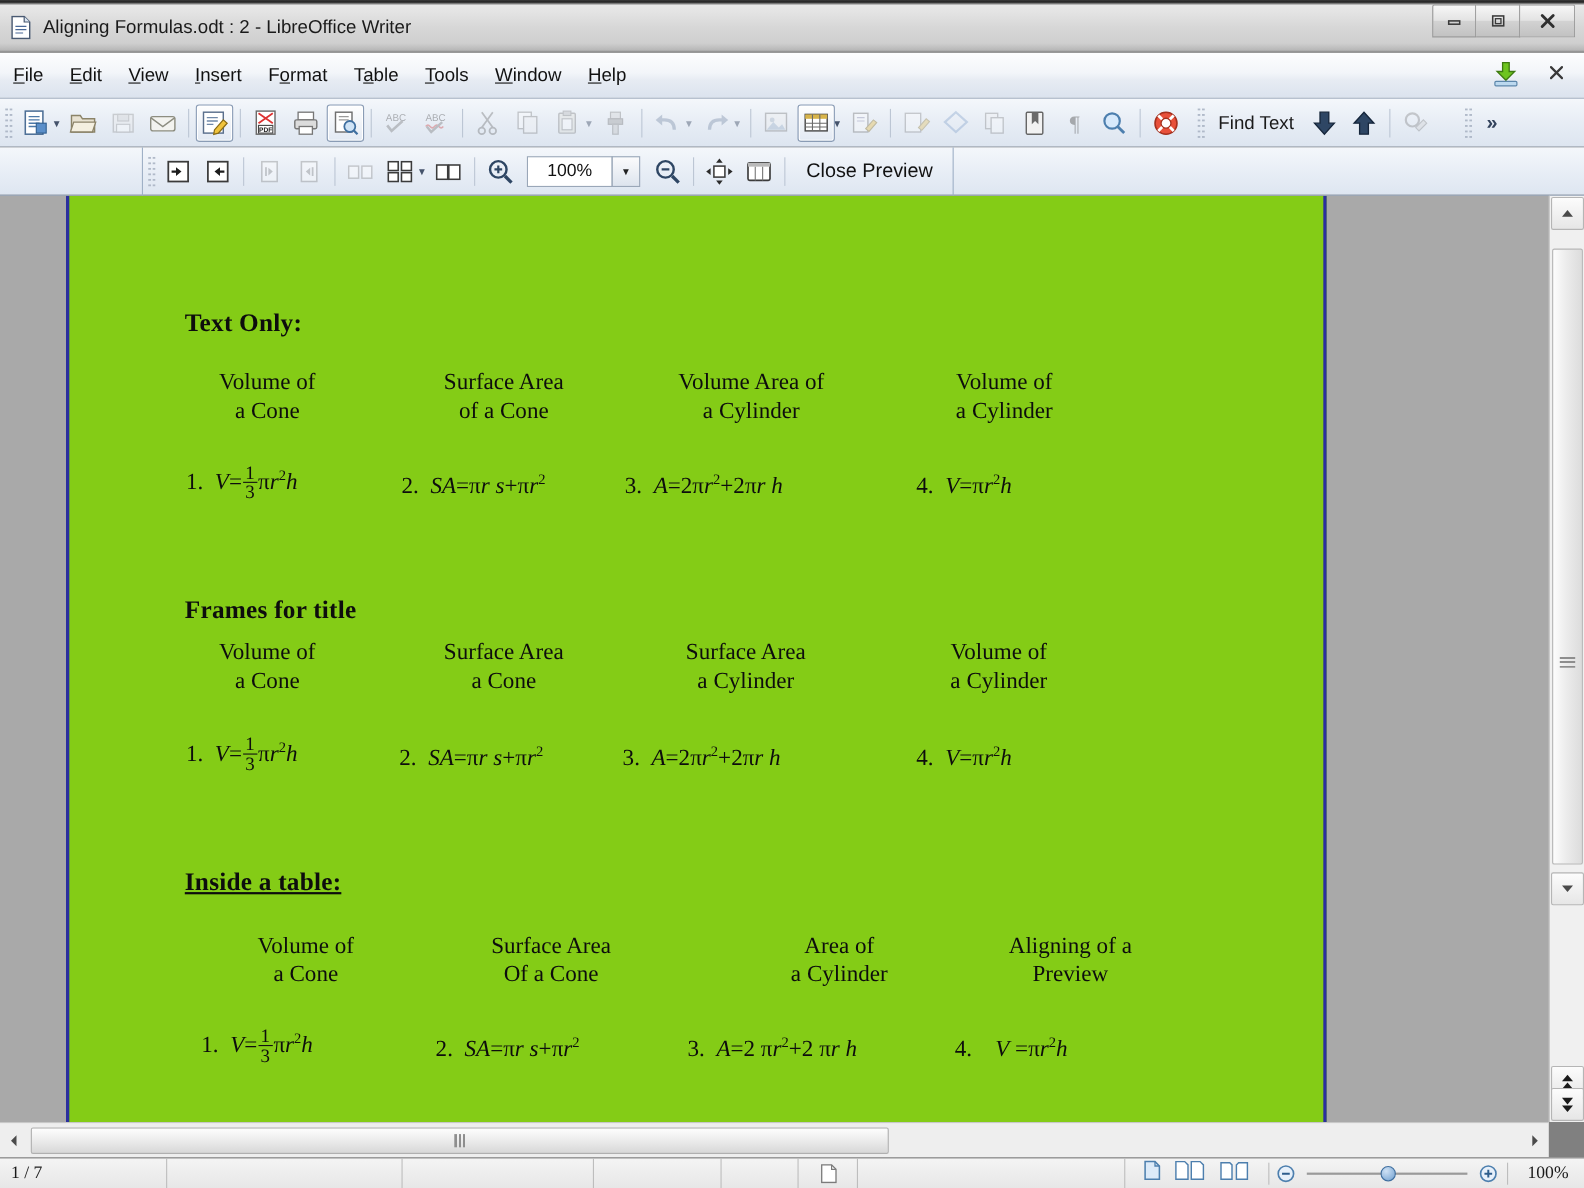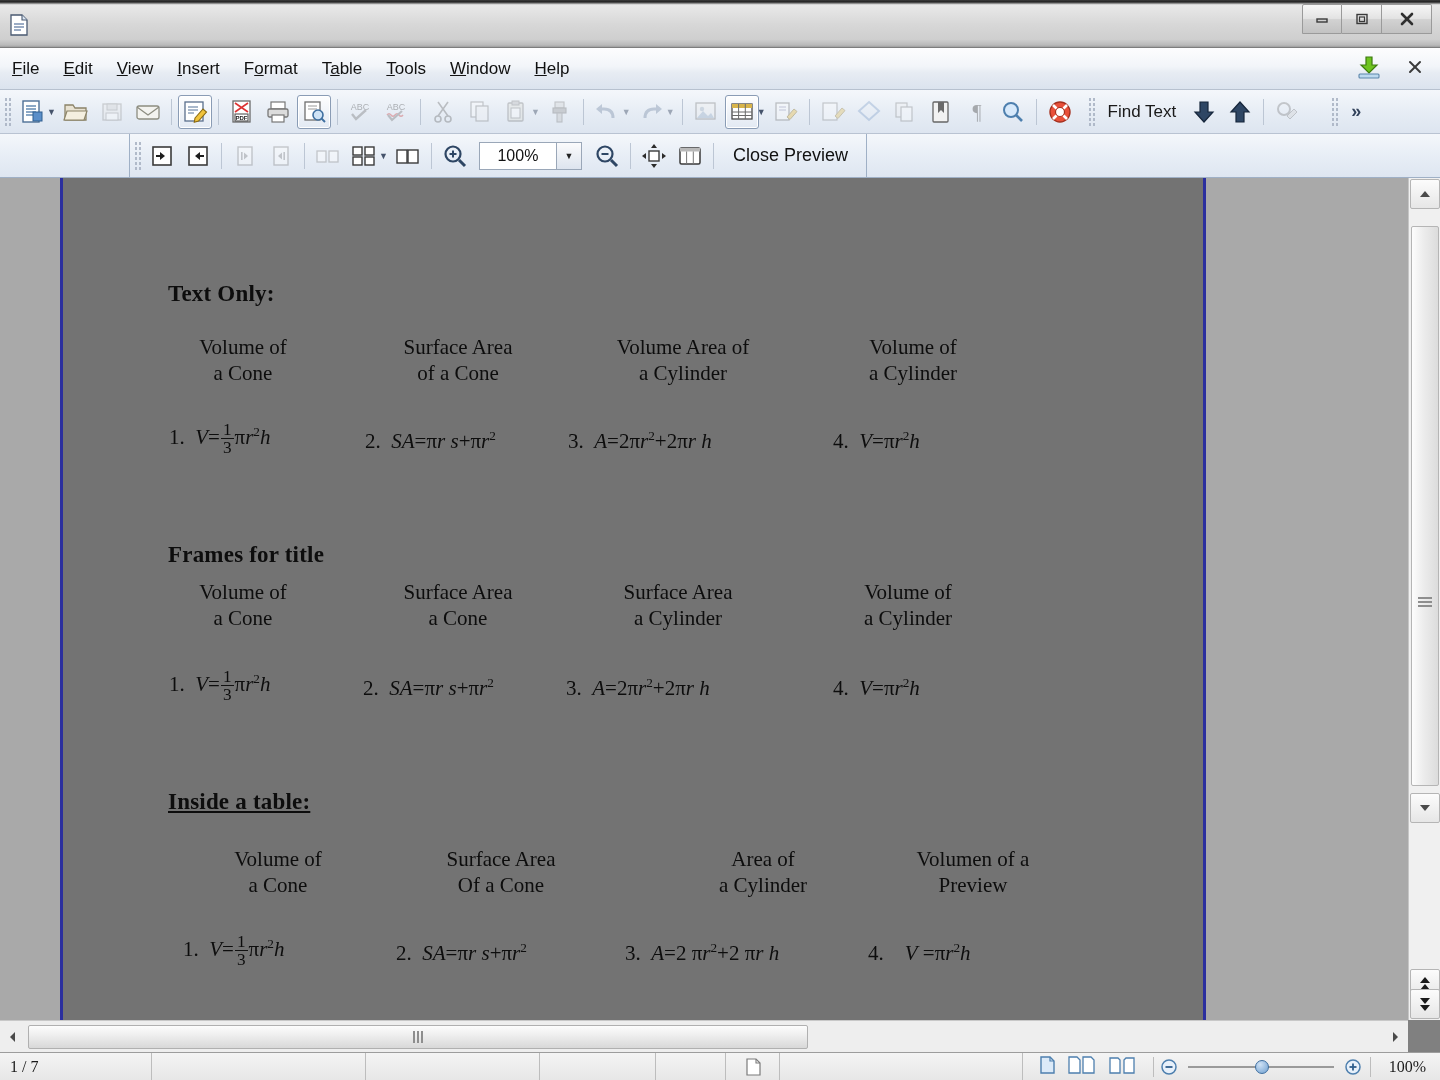--- a/index.html
+++ b/index.html
@@ -100,21 +100,21 @@
   }
   .closepreview{ font-size:18px;color:#111;padding:0 14px;white-space:nowrap;}
 
   
   .docarea{
     position:absolute;left:0;top:178px;width:1408px;height:842px;
     background:#a9a9a9; overflow:hidden;
   }
   .page{
     position:absolute;left:60px;top:0px;width:1146px;height:860px;
-    background:#737373;
+    background:#84cc16;
     border-left:3px solid #2b2f9e; border-right:3px solid #2b2f9e;
   }
   .pagebody{
     position:absolute;left:0;top:0;right:0;bottom:0;
     font-family:"Liberation Serif", serif; color:#0d0d0d;
   }
   .sect-title{
     position:absolute; font-weight:bold; font-size:23px; letter-spacing:.2px;
   }
   .hdr{
@@ -202,20 +202,21 @@
       <svg class="svgico" width="22" height="22" viewBox="0 0 22 22">
         <path d="M3 1 h11 l5 5 v15 h-16 z" fill="#fff" stroke="#4a5a72" stroke-width="1.3"></path>
         <path d="M14 1 v5 h5" fill="#dce6f2" stroke="#4a5a72" stroke-width="1.1"></path>
         <g stroke="#4a6896" stroke-width="1.1">
           <line x1="6" y1="10" x2="16" y2="10"></line>
           <line x1="6" y1="13" x2="16" y2="13"></line>
           <line x1="6" y1="16" x2="13" y2="16"></line>
         </g>
       </svg>
     </div>
+    <div class="tb-text">Aligning Formulas.odt : 2 - LibreOffice Writer</div>
     <div class="wincontrols">
       <div class="wc">
         <svg width="16" height="12" viewBox="0 0 16 12">
             <rect x="3" y="6" width="10" height="3" fill="none" stroke="#3a3a3a" stroke-width="1.4"></rect>
           </svg>
       </div>
       <div class="wc">
         <svg width="16" height="14" viewBox="0 0 16 14">
             <rect x="3" y="2.5" width="10" height="9" fill="none" stroke="#3a3a3a" stroke-width="1.4"></rect>
             <rect x="5.5" y="5" width="5" height="4.5" fill="none" stroke="#3a3a3a" stroke-width="1.2"></rect>
@@ -706,21 +707,21 @@
         </div>
         <div class="hdr" style="left:318px; top:669px; width:240px;">
           <span>Surface Area</span><br>
           <span>Of a Cone</span>
         </div>
         <div class="hdr" style="left:580px; top:669px; width:240px;">
           <span>Area of</span><br>
           <span>a Cylinder</span>
         </div>
         <div class="hdr" style="left:785px; top:669px; width:250px;">
-          <span>Volumen of a</span><br>
+          <span>Aligning of a</span><br>
           <span>Preview</span>
         </div>
 
         <div class="frm" style="left:120px; top:755px;">
           <span class="num">1.</span>&nbsp;&nbsp;<span class="mvar">V</span><span class="mupr">=</span><span class="frac"><span class="n">1</span><span class="d">3</span></span><span class="mupr">π</span><span class="mvar">r</span><sup class="mupr">2</sup><span class="mvar">h</span>
         </div>
         <div class="frm" style="left:333px; top:762px;">
           <span class="num">2.</span>&nbsp;&nbsp;<span class="mvar">SA</span><span class="mupr">=</span><span class="mupr">π</span><span class="mvar">r s</span><span class="mupr">+</span><span class="mupr">π</span><span class="mvar">r</span><sup class="mupr">2</sup>
         </div>
         <div class="frm" style="left:562px; top:762px;">

